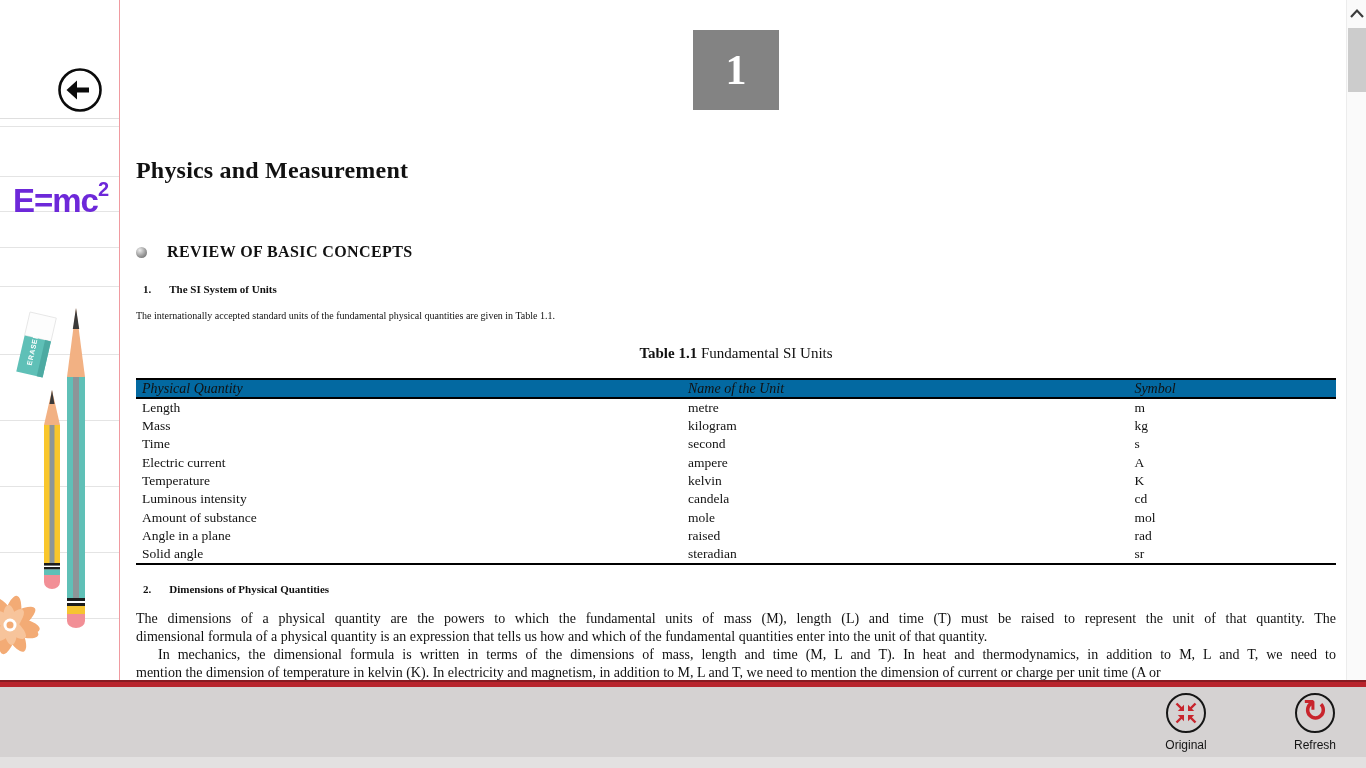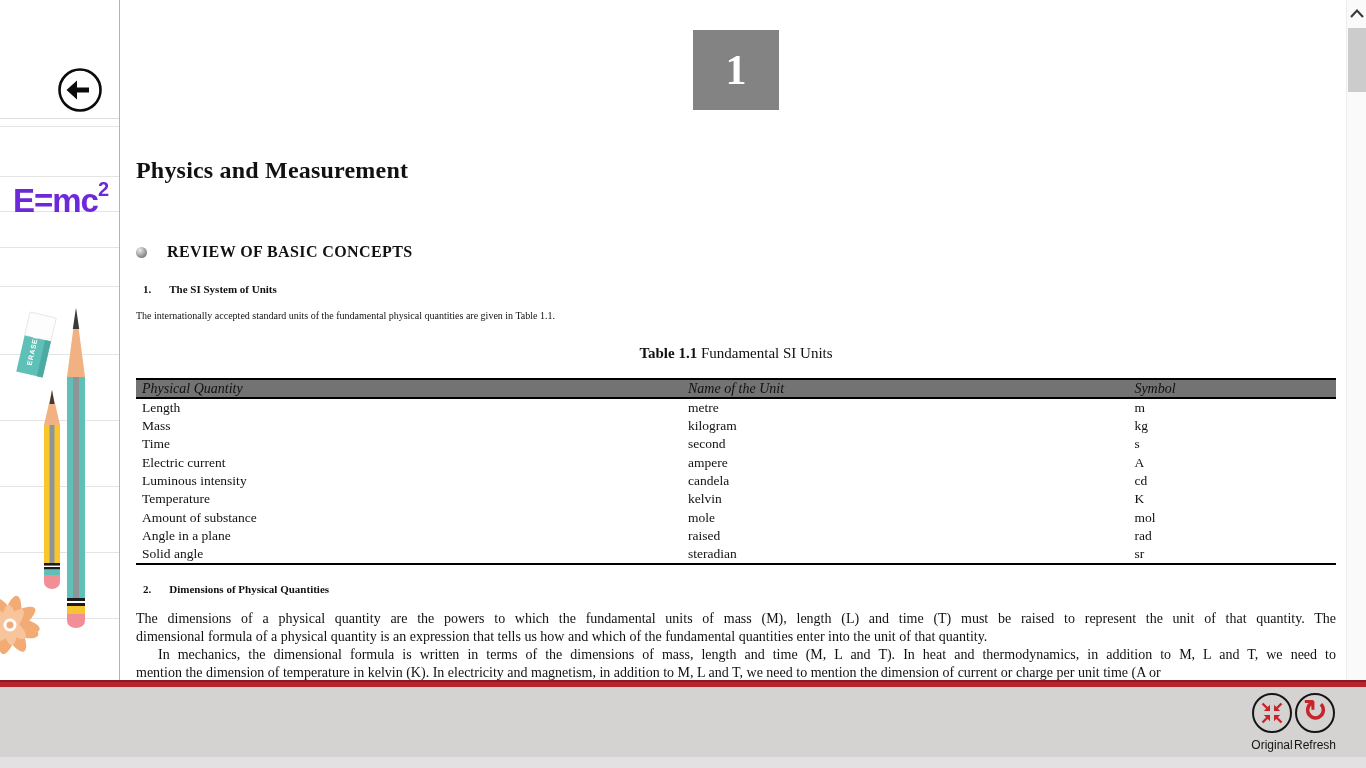--- a/index.html
+++ b/index.html
@@ -22,21 +22,21 @@
   .subhead { font-size:11px; font-weight:bold; padding-left:7px; }
   .subhead .num { display:inline-block; }
   .subhead .st { margin-left:18px; }
   .sub1 { margin-top:22px; }
   .sub2 { margin-top:18px; }
   .intro { margin-top:15px; font-size:10px; }
   .tcaption { margin-top:24px; text-align:center; font-size:15px; }
   .tcaption b { font-weight:bold; }
   table.si { margin-top:16px; width:100%; border-collapse:collapse;
              border-top:2px solid #000; border-bottom:2px solid #000; }
-  table.si th { background:#737373; font-style:italic; font-weight:normal; font-size:14px;
+  table.si th { background:#0369a1; font-style:italic; font-weight:normal; font-size:14px;
                 text-align:left; height:19px; border-bottom:2px solid #000; padding:0 0 0 6px; }
   table.si td { font-size:13.5px; height:18.4px; padding:0 0 0 6px; line-height:1; }
   .c1 { width:45.5%; } .c2 { width:37.2%; } .c3 { width:17.3%; }
   .para { margin-top:15px; font-size:14px; }
   .pline { line-height:18.3px; text-align:justify; }
   .stretch { text-align-last:justify; }
   .indent { text-indent:22px; }
 
   
   .sidebar { position:absolute; left:0; top:0; width:119px; height:768px; background:#fff; }
@@ -57,21 +57,21 @@
                border-left:1px solid #ececec; }
   .scroll-up { position:absolute; left:2px; top:8px; width:16px; height:12px; cursor:pointer; }
   .thumb { position:absolute; left:1px; top:28px; width:18px; height:64px; background:#cccccc; }
 
   
   .toolbar { position:absolute; left:0; top:680px; width:1366px; height:88px; }
   .red-bar { height:7px; background:#b8242c; border-top:2px solid #871c22; }
   .tool-body { height:70px; background:#d5d2d2; position:relative; }
   .bottom-strip { height:11px; background:#e3e1e1; }
   .tool-btn { position:absolute; top:6px; width:84px; text-align:center; cursor:pointer; }
-  .tool-btn.original { left:1230px; }
+  .tool-btn.original { left:1144px; }
   .tool-btn.refresh { left:1273px; }
   .tool-circle { width:40px; height:40px; margin:0 auto; border:2.5px solid #161616;
                  border-radius:50%; display:flex; align-items:center; justify-content:center;
                  background:transparent; }
   .tool-label { margin-top:5px; font-family:"Liberation Sans",sans-serif; font-size:12px; color:#151515; }
   .refresh-glyph { color:#c8242c; font-size:30px; line-height:1; font-weight:bold;
                    font-family:"DejaVu Sans",sans-serif; position:relative; top:-2px; }
 </style>
 </head>
 <body>
@@ -122,28 +122,28 @@
             <td class="c1">Time</td>
             <td class="c2">second</td>
             <td class="c3">s</td>
           </tr>
           <tr>
             <td class="c1">Electric current</td>
             <td class="c2">ampere</td>
             <td class="c3">A</td>
           </tr>
           <tr>
+            <td class="c1">Temperature</td>
+            <td class="c2">kelvin</td>
+            <td class="c3">K</td>
+          </tr>
+          <tr>
             <td class="c1">Luminous intensity</td>
             <td class="c2">candela</td>
             <td class="c3">cd</td>
-          </tr>
-          <tr>
-            <td class="c1">Temperature</td>
-            <td class="c2">kelvin</td>
-            <td class="c3">K</td>
           </tr>
           <tr>
             <td class="c1">Amount of substance</td>
             <td class="c2">mole</td>
             <td class="c3">mol</td>
           </tr>
           <tr>
             <td class="c1">Angle in a plane</td>
             <td class="c2">raised</td>
             <td class="c3">rad</td>

